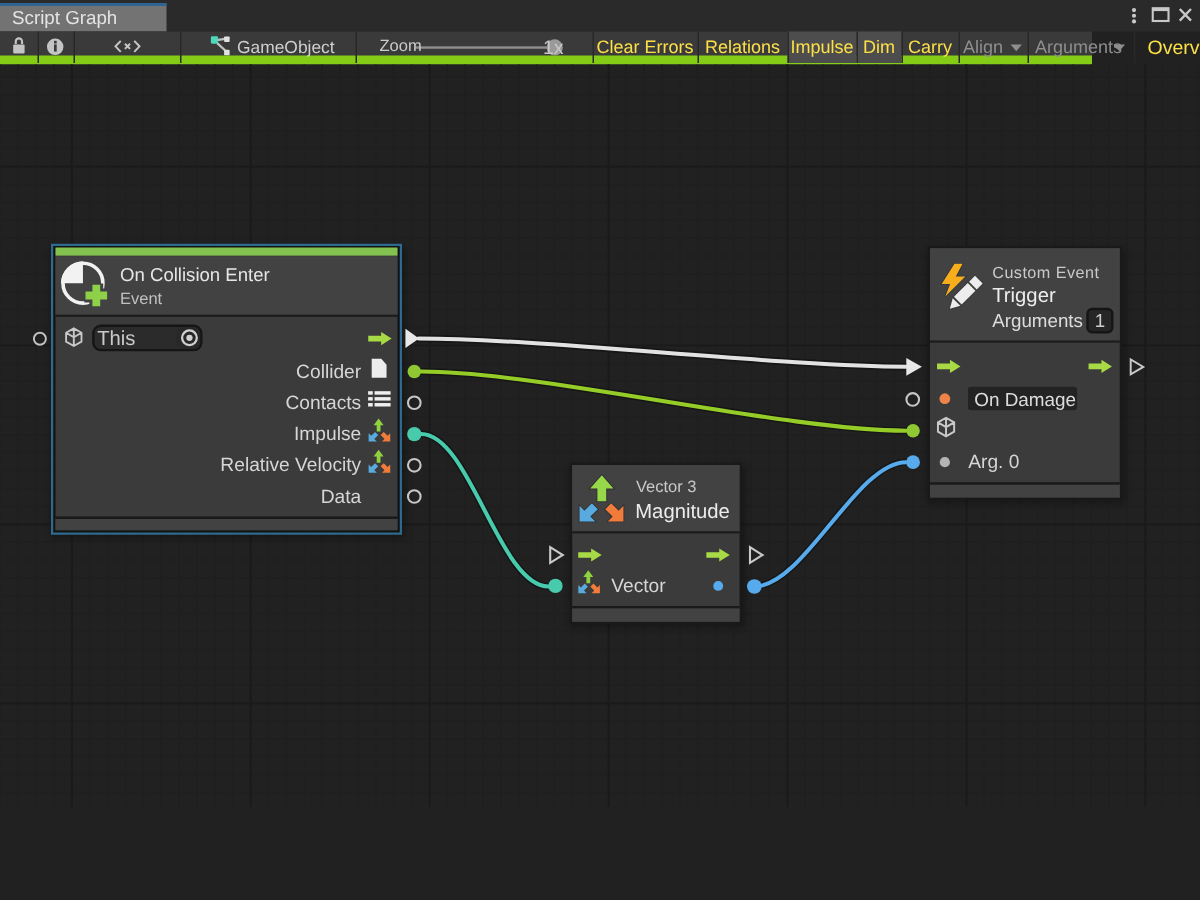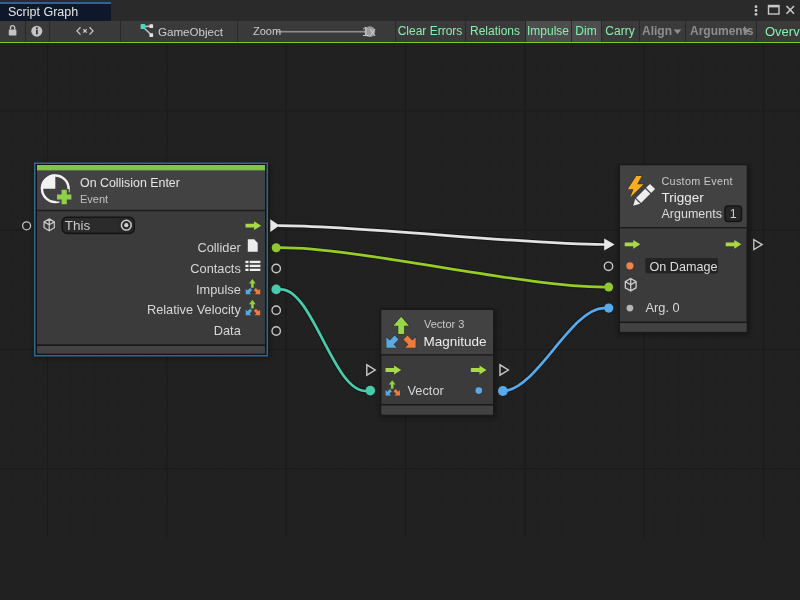--- a/index.html
+++ b/index.html
@@ -1,31 +1,31 @@
 <!DOCTYPE html>
 <html><head>
 <meta charset="utf-8">
 <style>
   html,body{margin:0;padding:0;background:#212121;}
   *{box-sizing:border-box;}
   #page{position:relative;width:800px;height:600px;overflow:hidden;transform:translateZ(0);
     font-family:"Liberation Sans",sans-serif;background:#212121;}
   
   #tabbar{position:absolute;left:0;top:0;width:800px;height:21px;background:#2a2a2a;}
-  #tab{position:absolute;left:0;top:1.5px;width:111px;height:19.5px;background:#0f172a;
+  #tab{position:absolute;left:0;top:1.5px;width:111px;height:19.5px;background:#737373;
     border-top:2.5px solid #2f6394;}
   #tab span{position:absolute;left:8px;top:1px;font-size:12.5px;color:#e4e4e4;}
   
-  #toolbar{position:absolute;left:0;top:21px;width:800px;height:22px;background:#3a3a3a;
-    border-bottom:1px solid #84cc16;}
+  #toolbar{position:absolute;left:0;top:21px;width:728px;height:22px;background:#3a3a3a;
+    border-bottom:6px solid #84cc16;}
   .sep{position:absolute;top:0;width:1px;height:21px;background:#292929;}
-  .tbtn{position:absolute;top:0;height:21px;color:#86efac;font-size:12px;
+  .tbtn{position:absolute;top:0;height:21px;color:#fde047;font-size:12px;
     text-align:center;line-height:21px;white-space:nowrap;}
   .on{background:#4d4d4d;}
-  .dis{color:#8e8e8e;font-weight:bold;}
+  .dis{color:#8e8e8e;}
   
   #canvas{position:absolute;left:0;top:43px;width:800px;height:495px;
     background-color:#212121;
     background-image:
       linear-gradient(90deg,#1a1a1a 1px,transparent 1px),
       linear-gradient(#1a1a1a 1px,transparent 1px),
       linear-gradient(90deg,#1f1f1f 1px,transparent 1px),
       linear-gradient(#1f1f1f 1px,transparent 1px);
     background-size:119.3px 119.3px,119.3px 119.3px,11.93px 11.93px,11.93px 11.93px;
     background-position:47.2px 67.4px,47.2px 67.4px,47.2px 67.4px,47.2px 67.4px;}

